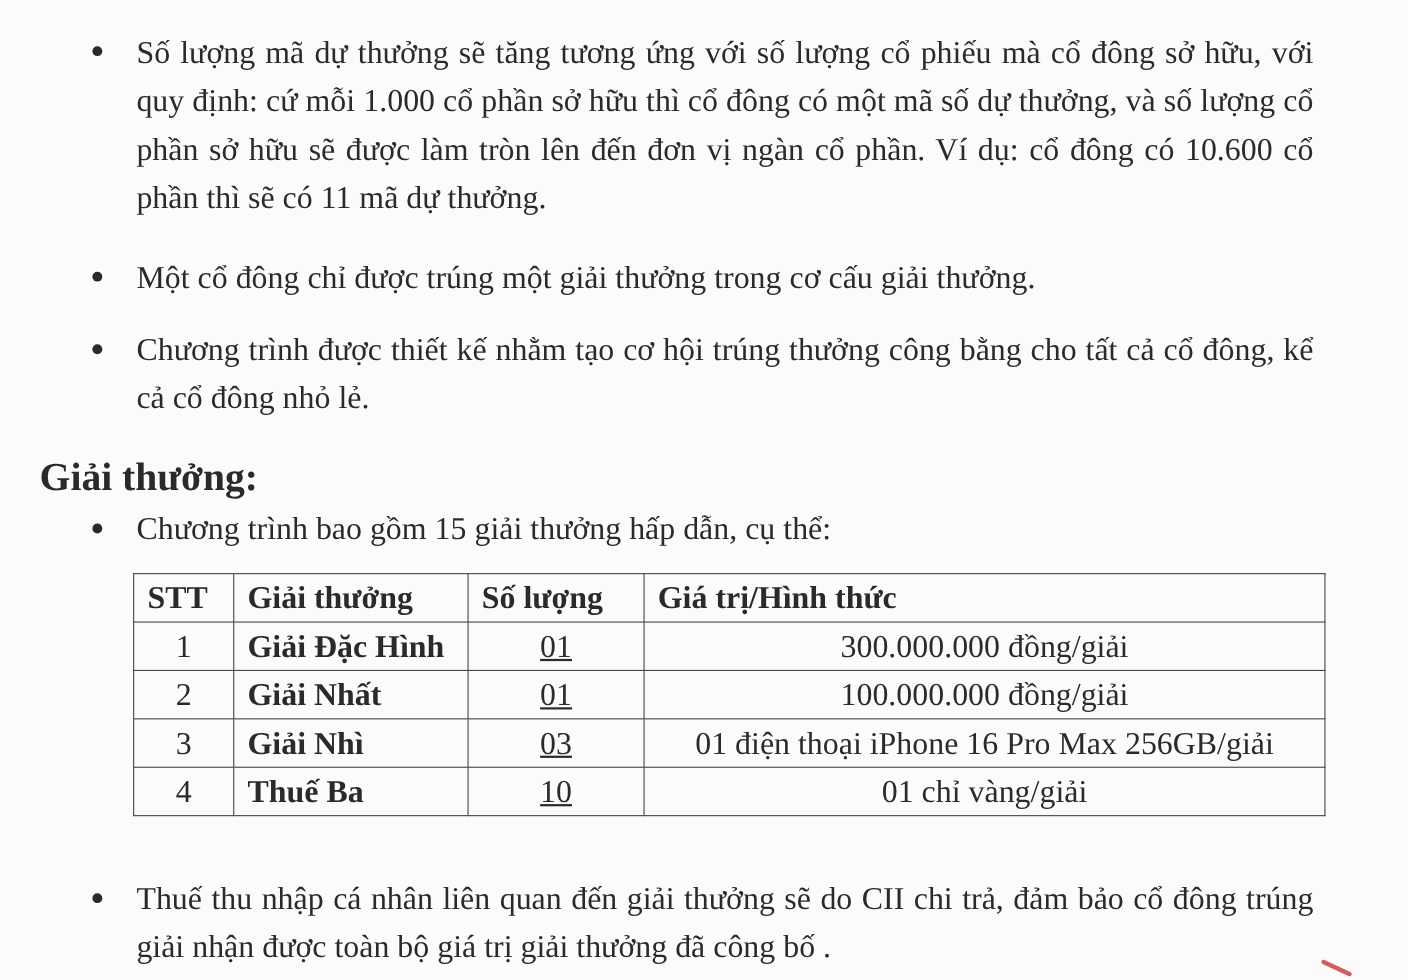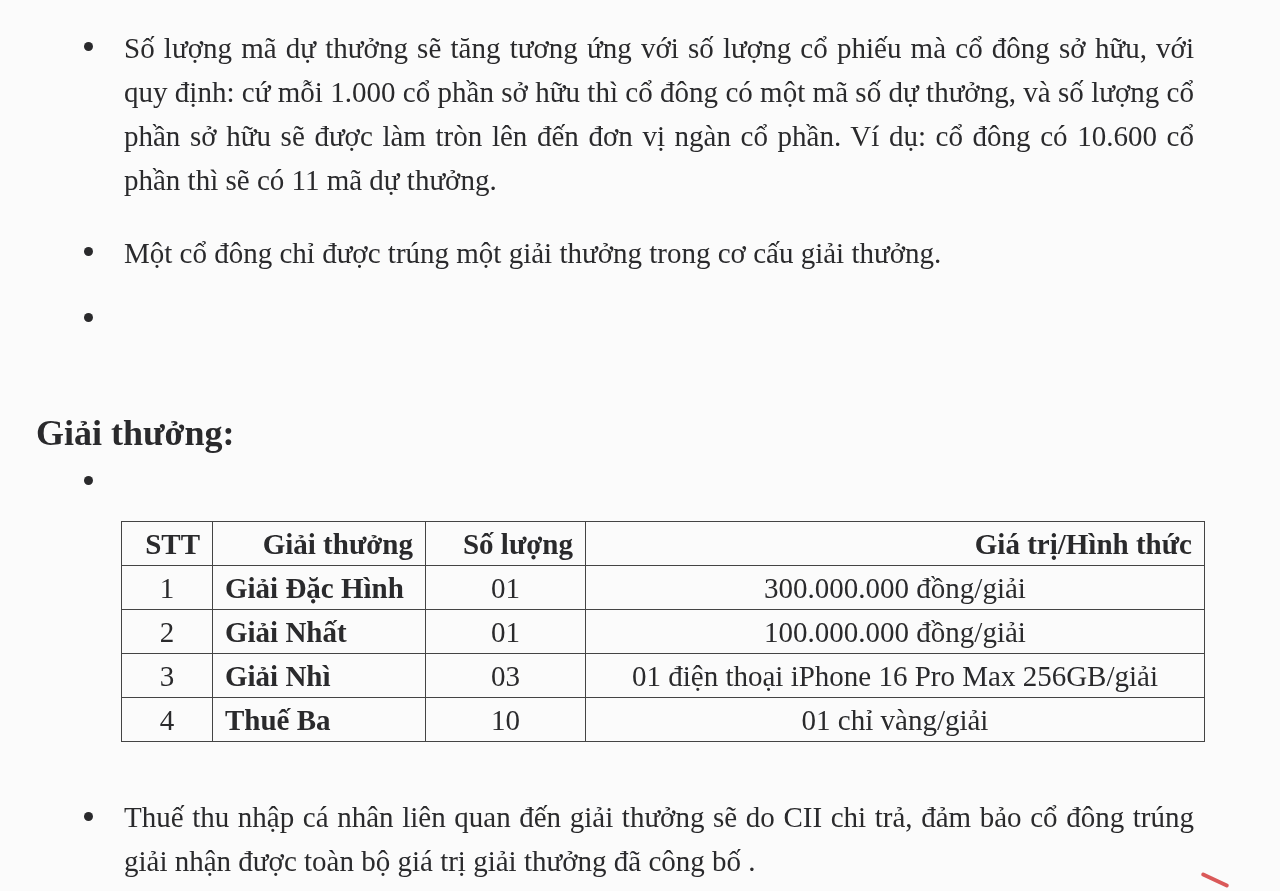--- a/index.html
+++ b/index.html
@@ -58,25 +58,25 @@
     }
     table.prize-table th, table.prize-table td {
       border: 1.5px solid #444;
       height: 43px;
       padding: 0 12px;
       line-height: 40px;
       white-space: nowrap;
     }
     table.prize-table th {
       font-weight: bold;
-      text-align: right;
+      text-align: left;
     }
     td.c-stt { text-align: center; }
     td.c-name { font-weight: bold; text-align: left; }
-    td.c-qty { text-align: center; }
+    td.c-qty { text-align: center; text-decoration: underline; }
     td.c-val { text-align: center; }
     .red-mark {
       position: absolute;
       left: 1200px;
       top: 878px;
       width: 30px;
       height: 4px;
       background: #d43c3c;
       transform: rotate(25deg);
       border-radius: 2px;
@@ -92,24 +92,30 @@
   <div class="bullet-item" style="top:26px;">
     <p>Số lượng mã dự thưởng sẽ tăng tương ứng với số lượng cổ phiếu mà cổ đông sở hữu, với quy định: cứ mỗi 1.000 cổ phần sở hữu thì cổ đông có một mã số dự thưởng, và số lượng cổ phần sở hữu sẽ được làm tròn lên đến đơn vị ngàn cổ phần. Ví dụ: cổ đông có 10.600 cổ phần thì sẽ có 11 mã dự thưởng.</p>
   </div>
 
   <span class="bullet-dot" style="top:247px;"></span>
   <div class="bullet-item" style="top:231px;">
     <p>Một cổ đông chỉ được trúng một giải thưởng trong cơ cấu giải thưởng.</p>
   </div>
 
   <span class="bullet-dot" style="top:313px;"></span>
+  <div class="bullet-item" style="top:296px;">
+    <p>Chương trình được thiết kế nhằm tạo cơ hội trúng thưởng công bằng cho tất cả cổ đông, kể cả cổ đông nhỏ lẻ.</p>
+  </div>
 
   <div class="section-heading">Giải thưởng:</div>
 
   <span class="bullet-dot" style="top:476px;"></span>
+  <div class="bullet-item" style="top:459px;">
+    <p>Chương trình bao gồm 15 giải thưởng hấp dẫn, cụ thể:</p>
+  </div>
 
   <table class="prize-table">
     <colgroup>
       <col style="width:91px">
       <col style="width:213px">
       <col style="width:160px">
       <col style="width:619px">
     </colgroup>
     <thead>
       <tr>

